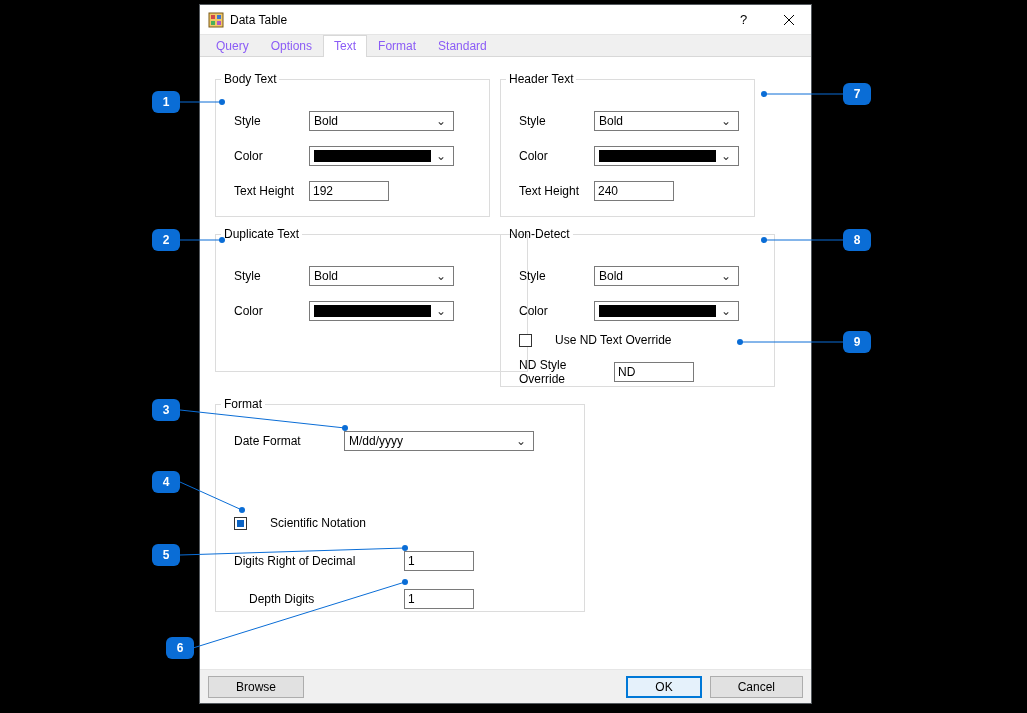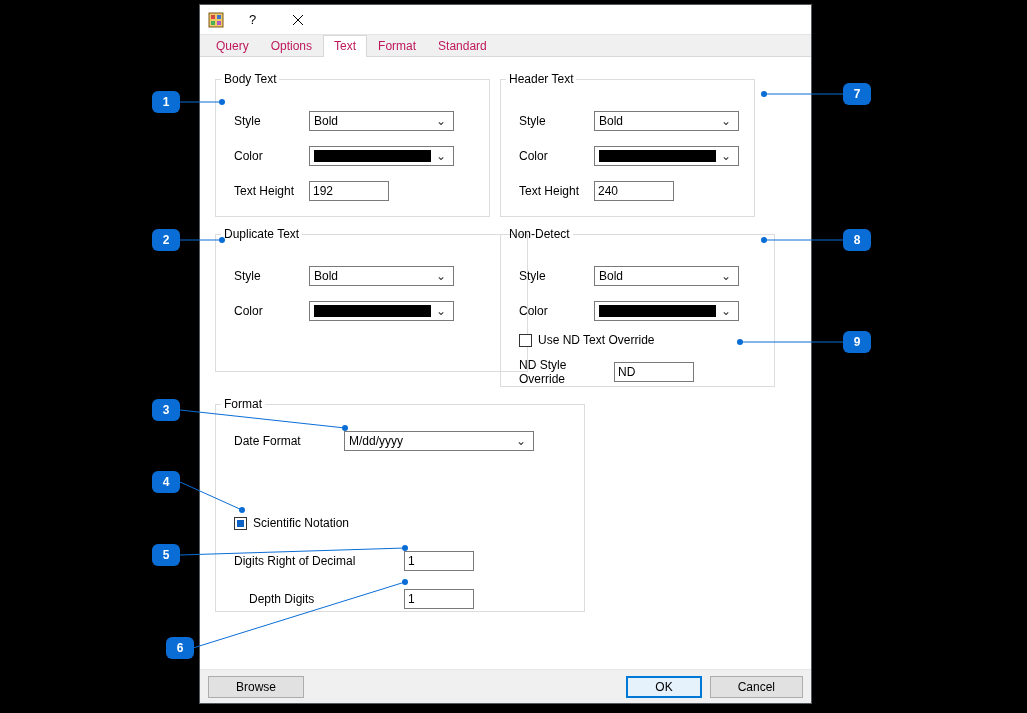--- a/index.html
+++ b/index.html
@@ -52,21 +52,21 @@
     padding: 2px 5px 0 5px;
     background: #f0f0f0;
     border-bottom: 1px solid #d8d8d8;
     height: 22px;
   }
   .tab {
     padding: 3px 10px 3px 10px;
     background: #f0f0f0;
     border: 1px solid transparent;
     border-bottom: none;
-    color: #be185d;
+    color: #8b5cf6;
     cursor: default;
     font-size: 12px;
     position: relative;
   }
   .tab.active {
     background: #fff;
     border-color: #d8d8d8;
     margin-bottom: -1px;
     padding-bottom: 4px;
   }
@@ -120,21 +120,21 @@
     height: 20px;
     border: 1px solid #7a7a7a;
     background: #fff;
     padding: 0 3px;
     font-size: 12px;
     line-height: 18px;
   }
   .check {
     display: flex;
     align-items: center;
-    gap: 6px;
+    gap: 23px;
   }
   .check .box {
     width: 13px; height: 13px;
     border: 1px solid #333;
     display: flex; align-items: center; justify-content: center;
     background: #fff;
   }
   .check .box.filled {
     background: #fff;
   }
@@ -191,20 +191,21 @@
   <div class="titlebar">
     <span class="app-icon">
       <svg viewBox="0 0 16 16">
         <rect x="1" y="1" width="14" height="14" fill="#f3c867" stroke="#7a5a18"></rect>
         <rect x="3" y="3" width="4" height="4" fill="#d04848"></rect>
         <rect x="9" y="3" width="4" height="4" fill="#3a76d0"></rect>
         <rect x="3" y="9" width="4" height="4" fill="#49b05a"></rect>
         <rect x="9" y="9" width="4" height="4" fill="#b058c4"></rect>
       </svg>
     </span>
+    <span class="title">Data Table</span>
     <div class="btn help">?</div>
     <div class="btn close">
       <svg viewBox="0 0 10 10">
           <line x1="0" y1="0" x2="10" y2="10" stroke="#000" stroke-width="1"></line>
           <line x1="10" y1="0" x2="0" y2="10" stroke="#000" stroke-width="1"></line>
         </svg>
     </div>
   </div>
 
   <div class="tabstrip">

